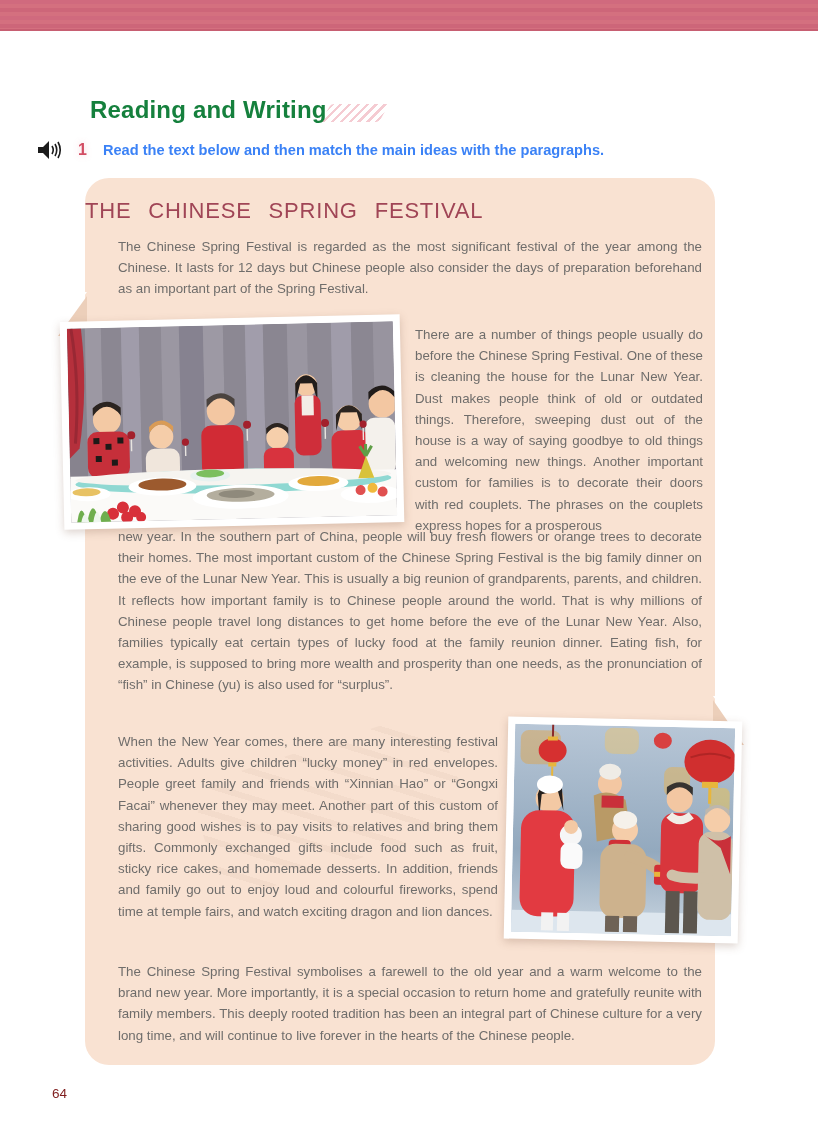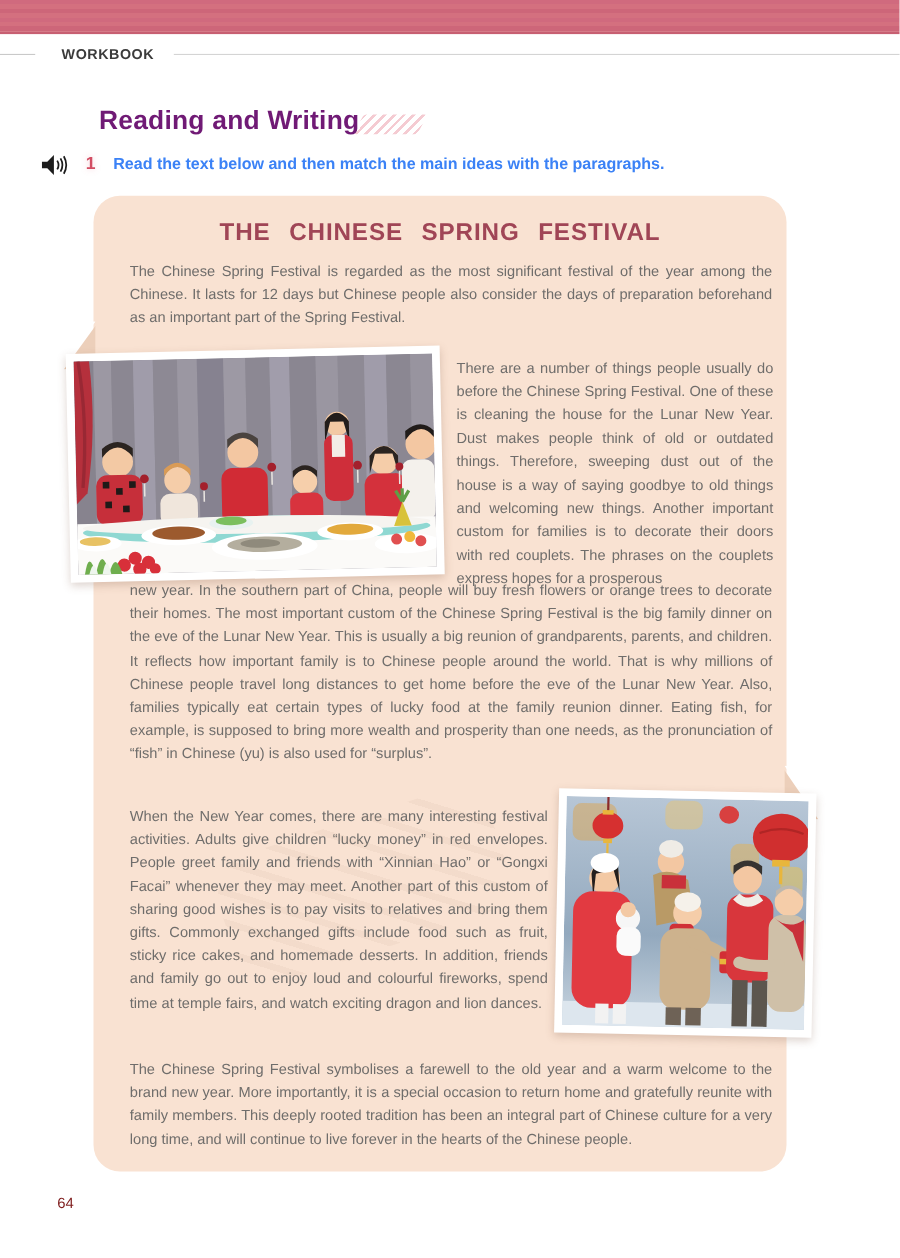--- a/index.html
+++ b/index.html
@@ -23,21 +23,21 @@
   .wb-row { position:absolute; left:0; top:40px; width:818px; height:18px;
     display:flex; align-items:center; }
   .wb-line-l { width:32px; height:1px; background:#c9c9c9; }
   .wb-label { margin:0 18px 0 24px; font-size:13px; font-weight:bold;
     letter-spacing:0.5px; color:#3b3b3b; }
   .wb-line-r { flex:1; height:1px; background:#d4d4d4; }
 
   
   .section-title {
     position:absolute; left:90px; top:96px;
-    font-size:24px; font-weight:bold; color:#701a75; letter-spacing:0.2px;
+    font-size:24px; font-weight:bold; color:#15803d; letter-spacing:0.2px;
   }
   .swoosh {
     position:absolute; left:326px; top:104px; width:58px; height:18px;
     transform:skewX(-28deg);
     background:repeating-linear-gradient(115deg,
       rgba(232,140,155,0.45) 0 3px, rgba(232,140,155,0) 3px 8px);
     border-radius:3px;
   }
 
   
@@ -47,22 +47,22 @@
   .ex-num { margin:0 16px 0 14px; font-size:16px; font-weight:bold;
     color:#d24d63; text-shadow:0 0 6px rgba(230,120,140,0.35); }
   .ex-instruction { font-size:14.6px; font-weight:bold; color:#3b82f6; }
 
   
   .panel {
     position:absolute; left:85px; top:178px; width:630px; height:887px;
     background:#f9e2d2; border-radius:24px;
   }
   .article-title {
-    position:absolute; left:0; top:20px; width:630px; text-align:center;
-    font-size:22px; font-weight:bold; color:#a04556;
+    position:absolute; left:0; top:20px; width:630px; text-align:left;
+    font-size:22px; font-weight:normal; color:#a04556;
     letter-spacing:0.8px; word-spacing:10px;
   }
 
   .para {
     position:absolute; font-size:13.3px; line-height:21.2px; color:#6f6d6b;
     text-align:justify;
   }
   .p1  { left:33px;  top:58px;  width:584px; }
   .p2a { left:330px; top:146px; width:288px; }
   .p2b { left:33px;  top:348px; width:584px; }
@@ -114,25 +114,20 @@
     font-size:13.5px; color:#7f1d1d;
   }
 </style>
 </head>
 <body>
 
 <div class="page">
 
   <div class="topbar"></div>
 
-  <div class="wb-row">
-    <div class="wb-line-l"></div>
-    <div class="wb-label">WORKBOOK</div>
-    <div class="wb-line-r"></div>
-  </div>
 
   <div class="section-title">Reading and Writing</div>
   <div class="swoosh"></div>
 
   <div class="exercise-row">
     <span class="speaker">
       <svg width="26" height="20" viewBox="0 0 26 20">
         <polygon points="0,7 5,7 11,1 11,19 5,13 0,13" fill="#1c1c1c"></polygon>
         <path d="M14 6 Q16.5 10 14 14" stroke="#1c1c1c" stroke-width="1.6" fill="none"></path>
         <path d="M17 4 Q20.5 10 17 16" stroke="#1c1c1c" stroke-width="1.6" fill="none"></path>

